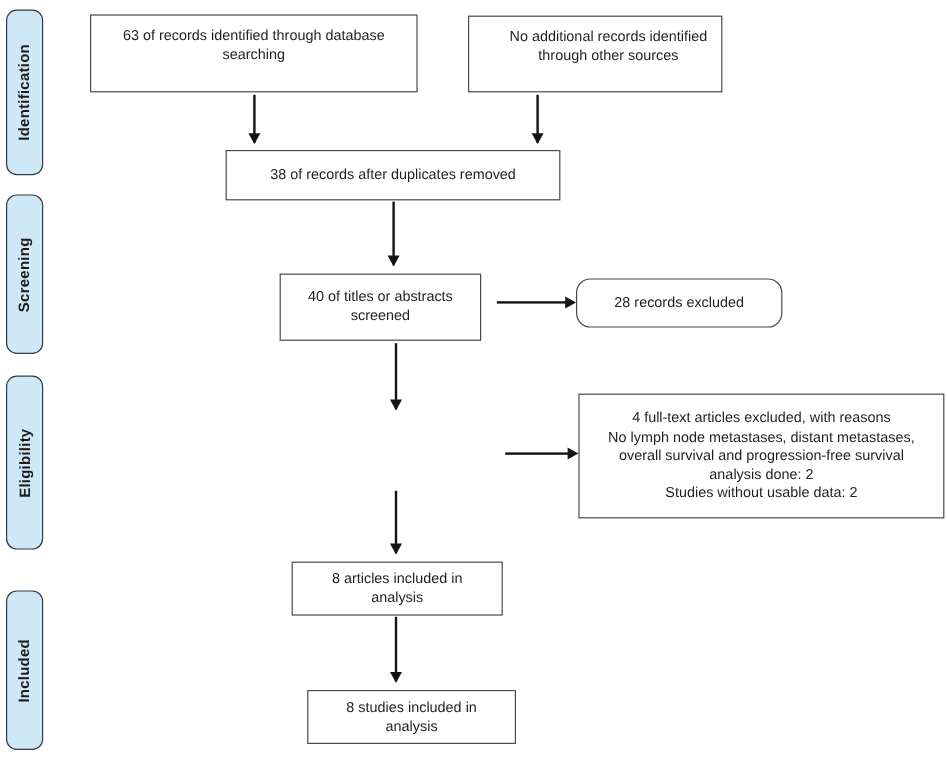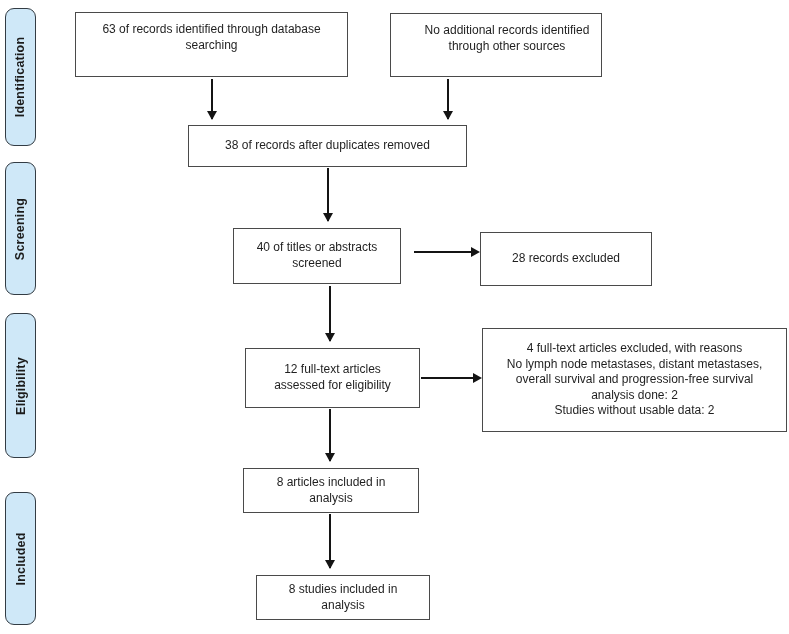--- a/index.html
+++ b/index.html
@@ -53,21 +53,21 @@
     color: #1f1f1f;
     white-space: pre-line;
     padding: 2px 6px;
   }
   .node-top { align-items: flex-start; padding-top: 9px; }
 
   .box-identified-db   { left: 75px;  top: 12px;  width: 273px; height: 65px; }
   .box-no-additional   { left: 390px; top: 13px;  width: 212px; height: 64px; padding-left: 28px; }
   .box-duplicates      { left: 188px; top: 125px; width: 279px; height: 42px; }
   .box-screened        { left: 233px; top: 228px; width: 168px; height: 56px; }
-  .box-excluded        { left: 480px; top: 232px; width: 172px; height: 54px; }
+  .box-excluded        { left: 480px; top: 232px; width: 172px; height: 41px; border-radius: 12px; }
   .box-fulltext        { left: 245px; top: 348px; width: 175px; height: 60px; }
   .box-fulltext-excl   { left: 482px; top: 328px; width: 305px; height: 104px; }
   .box-articles-incl   { left: 243px; top: 468px; width: 176px; height: 45px; }
   .box-studies-incl    { left: 256px; top: 575px; width: 174px; height: 45px; }
 
   
   .arrow-v {
     position: absolute;
     width: 2px;
     background: #141414;
@@ -124,22 +124,20 @@
   </div>
 
   <div class="node node-top box-identified-db">63 of records identified through database
 searching</div>
   <div class="node node-top box-no-additional">No additional records identified
 through other sources</div>
   <div class="node box-duplicates">38 of records after duplicates removed</div>
   <div class="node box-screened">40 of titles or abstracts
 screened</div>
   <div class="node box-excluded">28 records excluded</div>
-  <div class="node box-fulltext">12 full-text articles
-assessed for eligibility</div>
   <div class="node box-fulltext-excl">4 full-text articles excluded, with reasons
 No lymph node metastases, distant metastases,
 overall survival and progression-free survival
 analysis done: 2
 Studies without usable data: 2</div>
   <div class="node box-articles-incl">8 articles included in
 analysis</div>
   <div class="node box-studies-incl">8 studies included in
 analysis</div>
 

